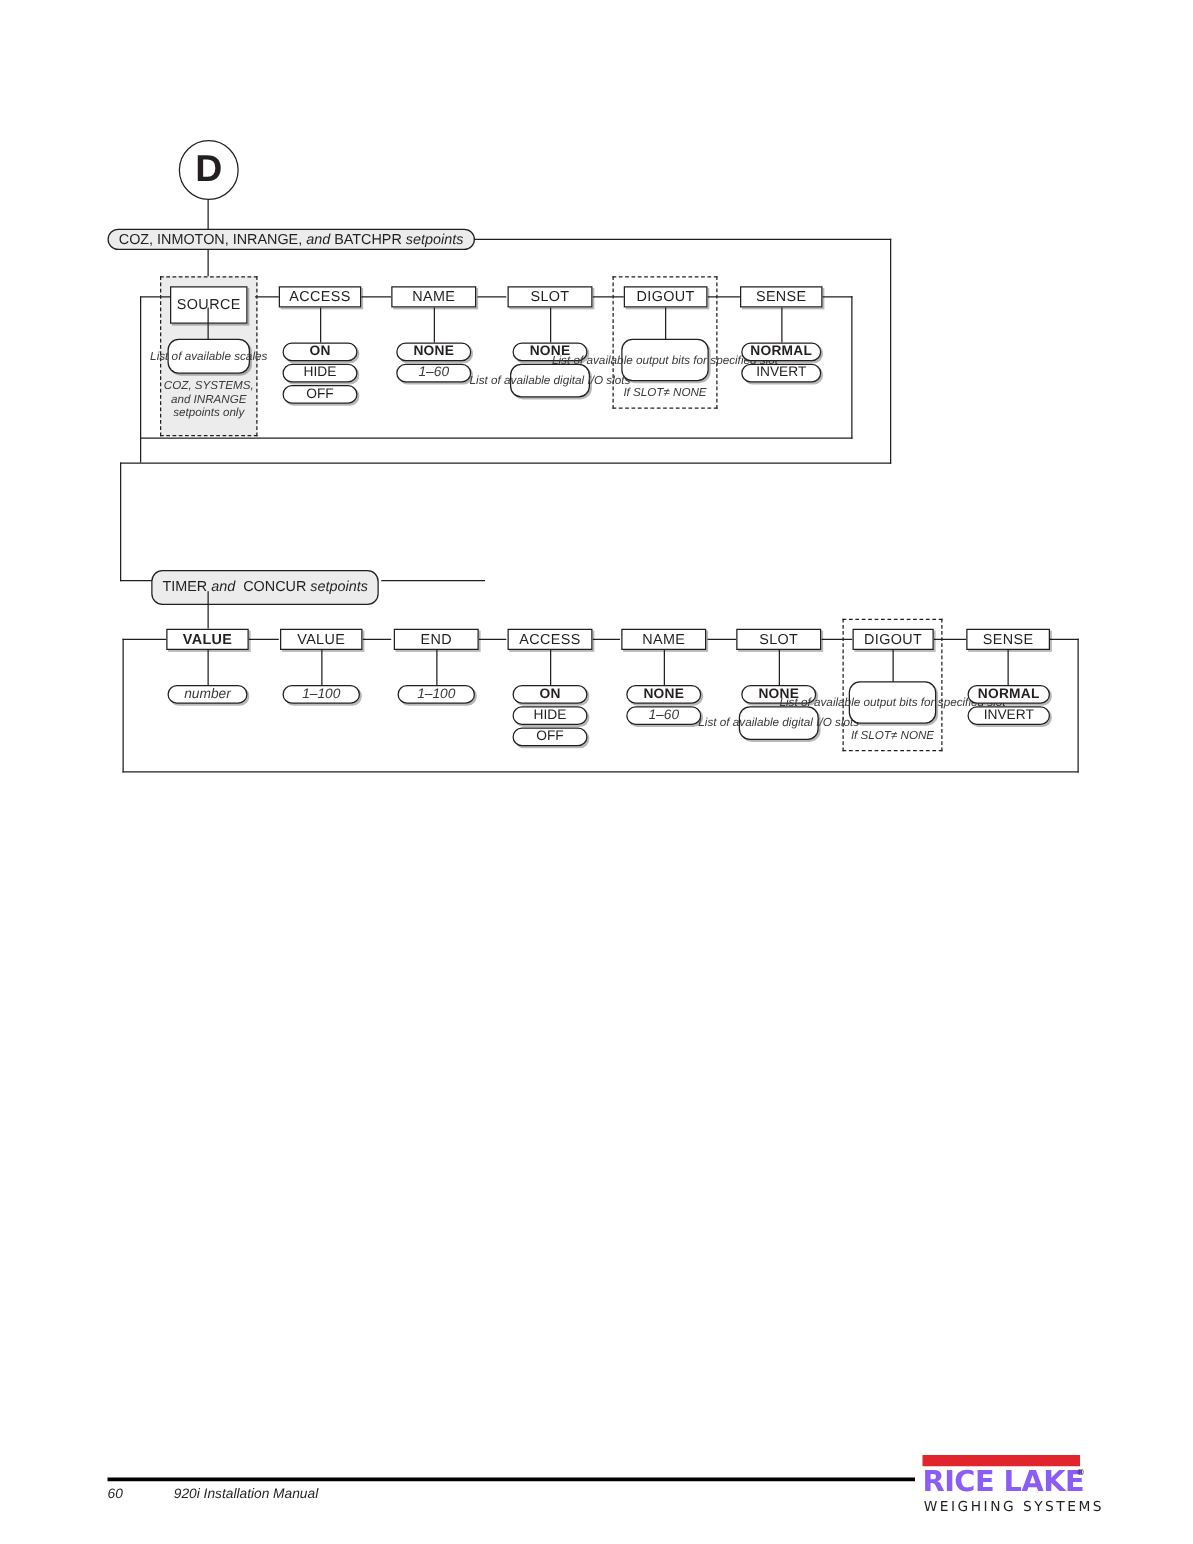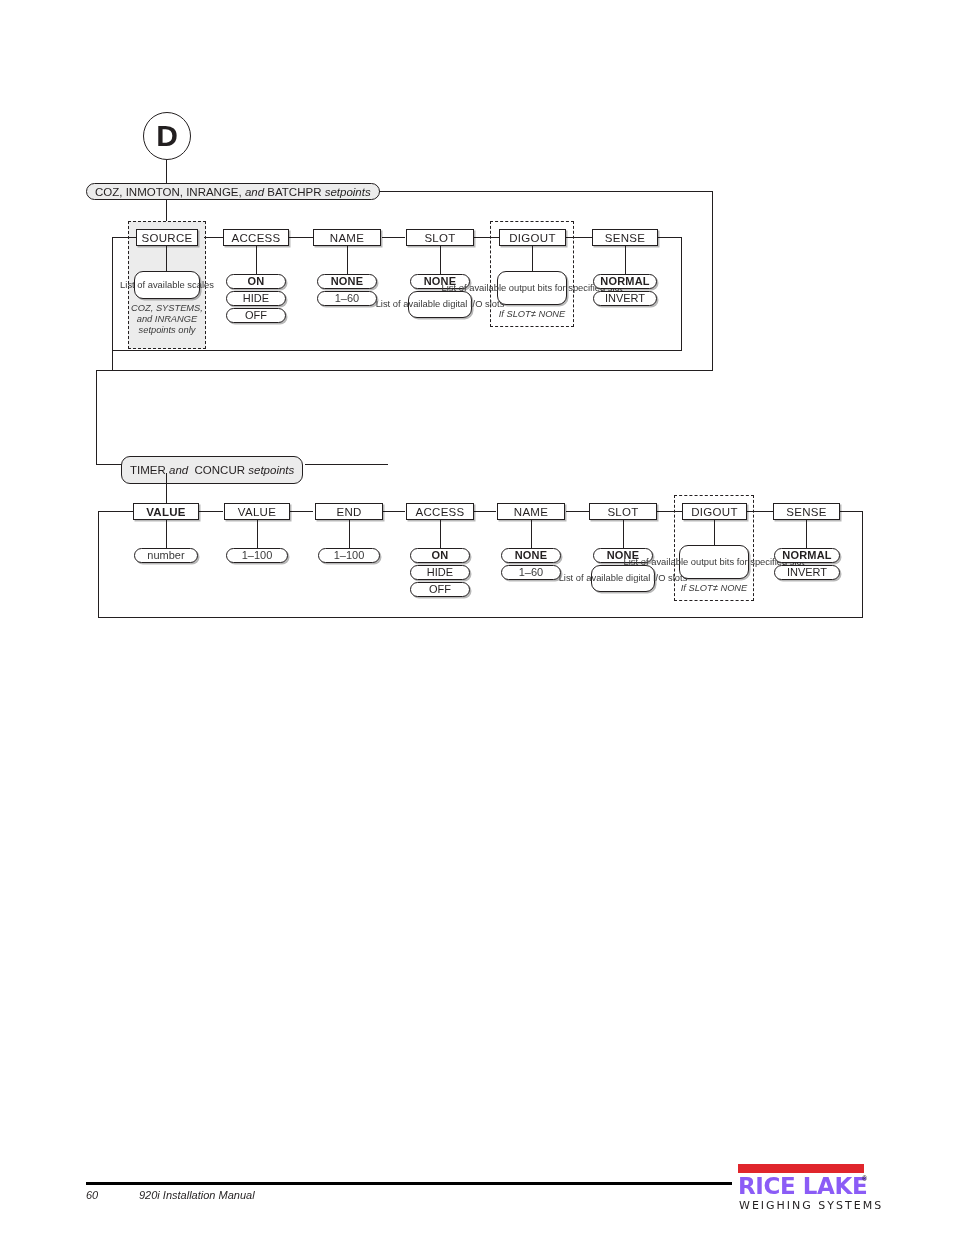--- a/index.html
+++ b/index.html
@@ -42,21 +42,21 @@
     background: #ffffff;
     display: flex; align-items: center; justify-content: center;
     font-size: 11px;
     color: #231f20;
     white-space: nowrap;
     text-align: center;
     line-height: 1.12;
     box-shadow: 1.5px 1.5px 0 rgba(0,0,0,.28);
   }
   .pill.bold { font-weight: bold; letter-spacing: .2px; }
-  .pill.ital { color: #3a3a3a; }
+  .pill.ital { font-style: italic; color: #3a3a3a; }
   .pill.multi { flex-direction: column; padding: 2px 3px; font-size: 9.4px; }
 
   
   .titlepill {
     position: absolute;
     border: 1px solid #231f20;
     border-radius: 9px;
     background: #ececec;
     display: flex; align-items: center;
     padding: 0 8px;
@@ -181,21 +181,21 @@
   <div class="ln-h" style="left:474px; top:237px; width:26px;"></div>
   <div class="ln-h" style="left:566px; top:237px; width:27px;"></div>
 
   <div class="ln-h" style="left:112px; top:237px; width:25px;"></div>
   <div class="ln-v" style="left:112px; top:237px; height:133px;"></div>
 
   <div class="ln-h" style="left:657px; top:237px; width:25px;"></div>
   <div class="ln-v" style="left:681px; top:237px; height:114px;"></div>
   <div class="ln-h" style="left:112px; top:350px; width:570px;"></div>
 
-  <div class="pbox" style="left:136px; top:229px; width:62px; height:17px;">
+  <div class="pbox" style="left:136px; top:229px; width:62px; height:30px;">
     <span>SOURCE</span>
   </div>
   <div class="ln-v" style="left:166px; top:246px; height:26px;"></div>
   <div class="pill ital multi" style="left:134px; top:271px; width:66px; height:28px;">
     <span>List of available scales</span>
   </div>
   <div class="cap" style="left:128px; top:303px; width:78px; white-space:normal;">
     <span>COZ, SYSTEMS, and INRANGE setpoints only</span>
   </div>
 

